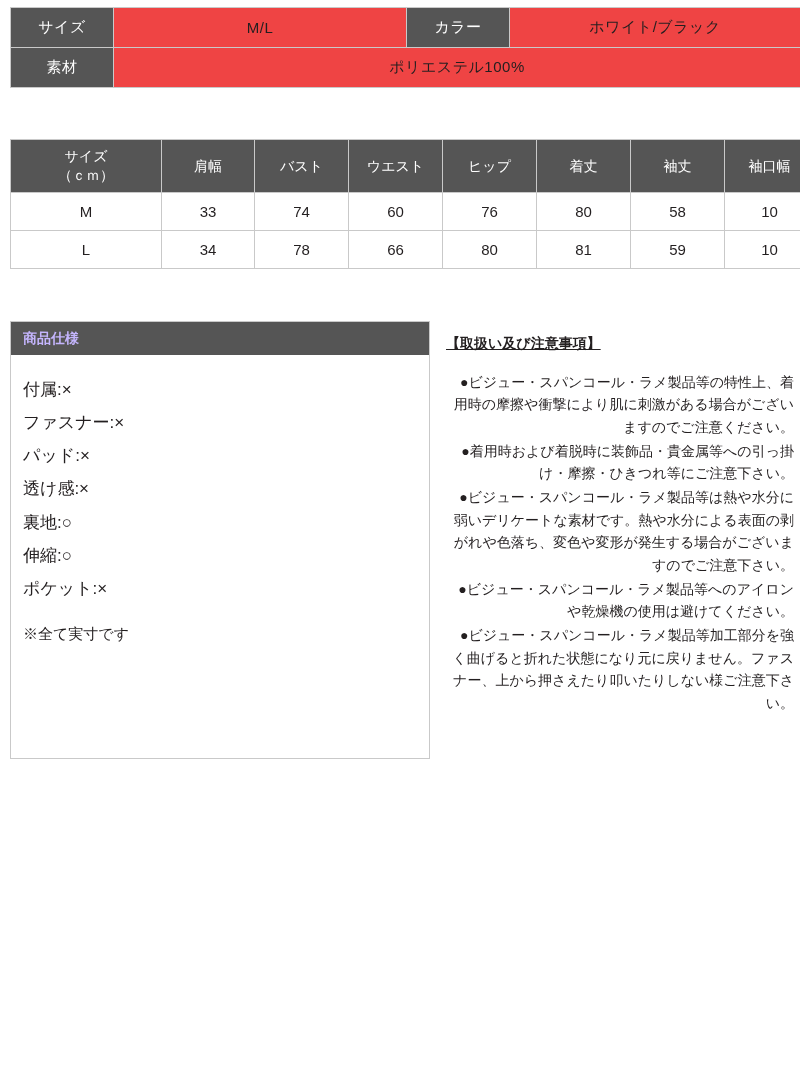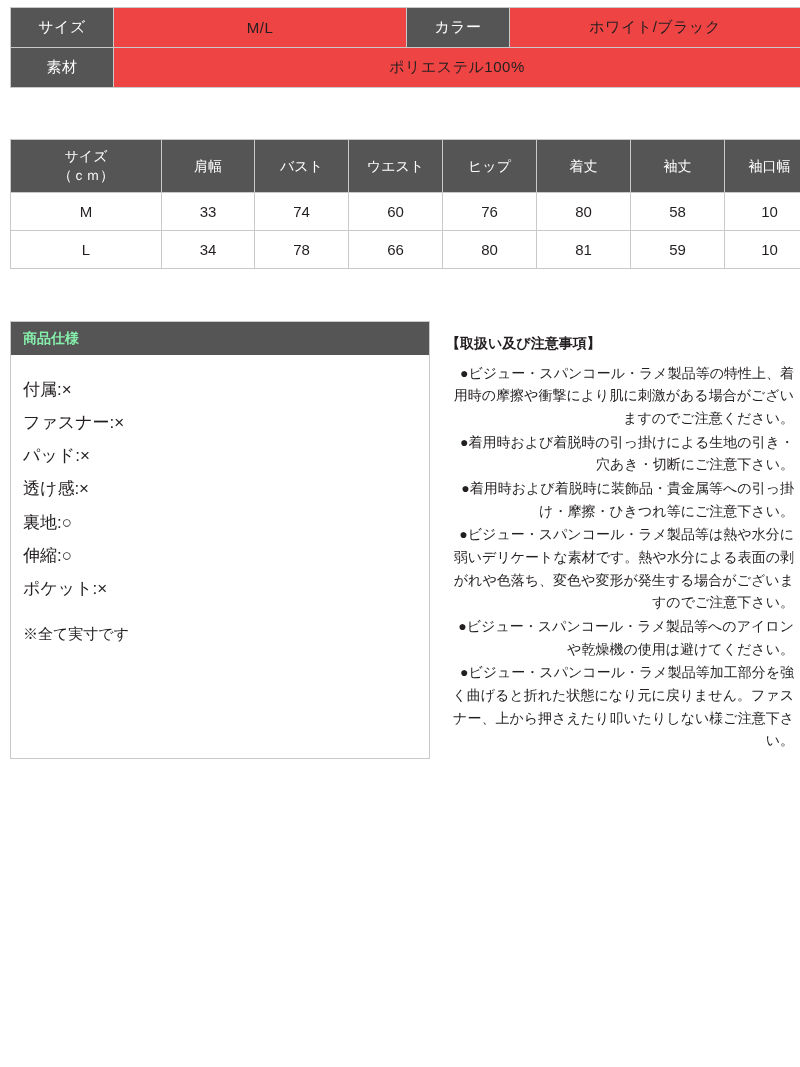--- a/index.html
+++ b/index.html
@@ -84,21 +84,21 @@
     left: 10px;
     top: 321px;
     width: 420px;
     height: 438px;
     border: 1px solid #c9c9c9;
     box-sizing: border-box;
     background: #ffffff;
   }
   .spec-title {
     background: #555555;
-    color: #86efac;
+    color: #c4b5fd;
     font-size: 14px;
     font-weight: bold;
     height: 33px;
     line-height: 33px;
     padding-left: 12px;
     box-sizing: border-box;
   }
   .spec-list {
     padding: 18px 0 0 12px;
     font-size: 17px;
@@ -114,21 +114,22 @@
     position: absolute;
     left: 446px;
     top: 332px;
     width: 348px;
     font-size: 14px;
     line-height: 1.62;
     color: #231f20;
   }
   .notes-title {
     font-weight: bold;
-    margin-bottom: 7px;
+    margin-bottom: 16px;
+    text-decoration: underline;
   }
   .note-item {
     margin: 0 0 1px 0;
     text-indent: 0;
     text-align: right;
   }
 </style>
 </head>
 <body>
 
@@ -199,20 +200,19 @@
       <div>裏地:○</div>
       <div>伸縮:○</div>
       <div>ポケット:×</div>
     </div>
     <div class="spec-note">※全て実寸です</div>
   </div>
 
   <div class="notes">
     <div class="notes-title">【取扱い及び注意事項】</div>
     <p class="note-item">●ビジュー・スパンコール・ラメ製品等の特性上、着用時の摩擦や衝撃により肌に刺激がある場合がございますのでご注意ください。</p>
-    <p class="note-item">●着用時および着脱時の引っ掛けによる生地の引き・穴あき・切断にご注意下さい。</p>
     <p class="note-item">●着用時および着脱時に装飾品・貴金属等への引っ掛け・摩擦・ひきつれ等にご注意下さい。</p>
     <p class="note-item">●ビジュー・スパンコール・ラメ製品等は熱や水分に弱いデリケートな素材です。熱や水分による表面の剥がれや色落ち、変色や変形が発生する場合がございますのでご注意下さい。</p>
     <p class="note-item">●ビジュー・スパンコール・ラメ製品等へのアイロンや乾燥機の使用は避けてください。</p>
     <p class="note-item">●ビジュー・スパンコール・ラメ製品等加工部分を強く曲げると折れた状態になり元に戻りません。ファスナー、上から押さえたり叩いたりしない様ご注意下さい。</p>
   </div>
 
 </div>
 
 </body></html>

